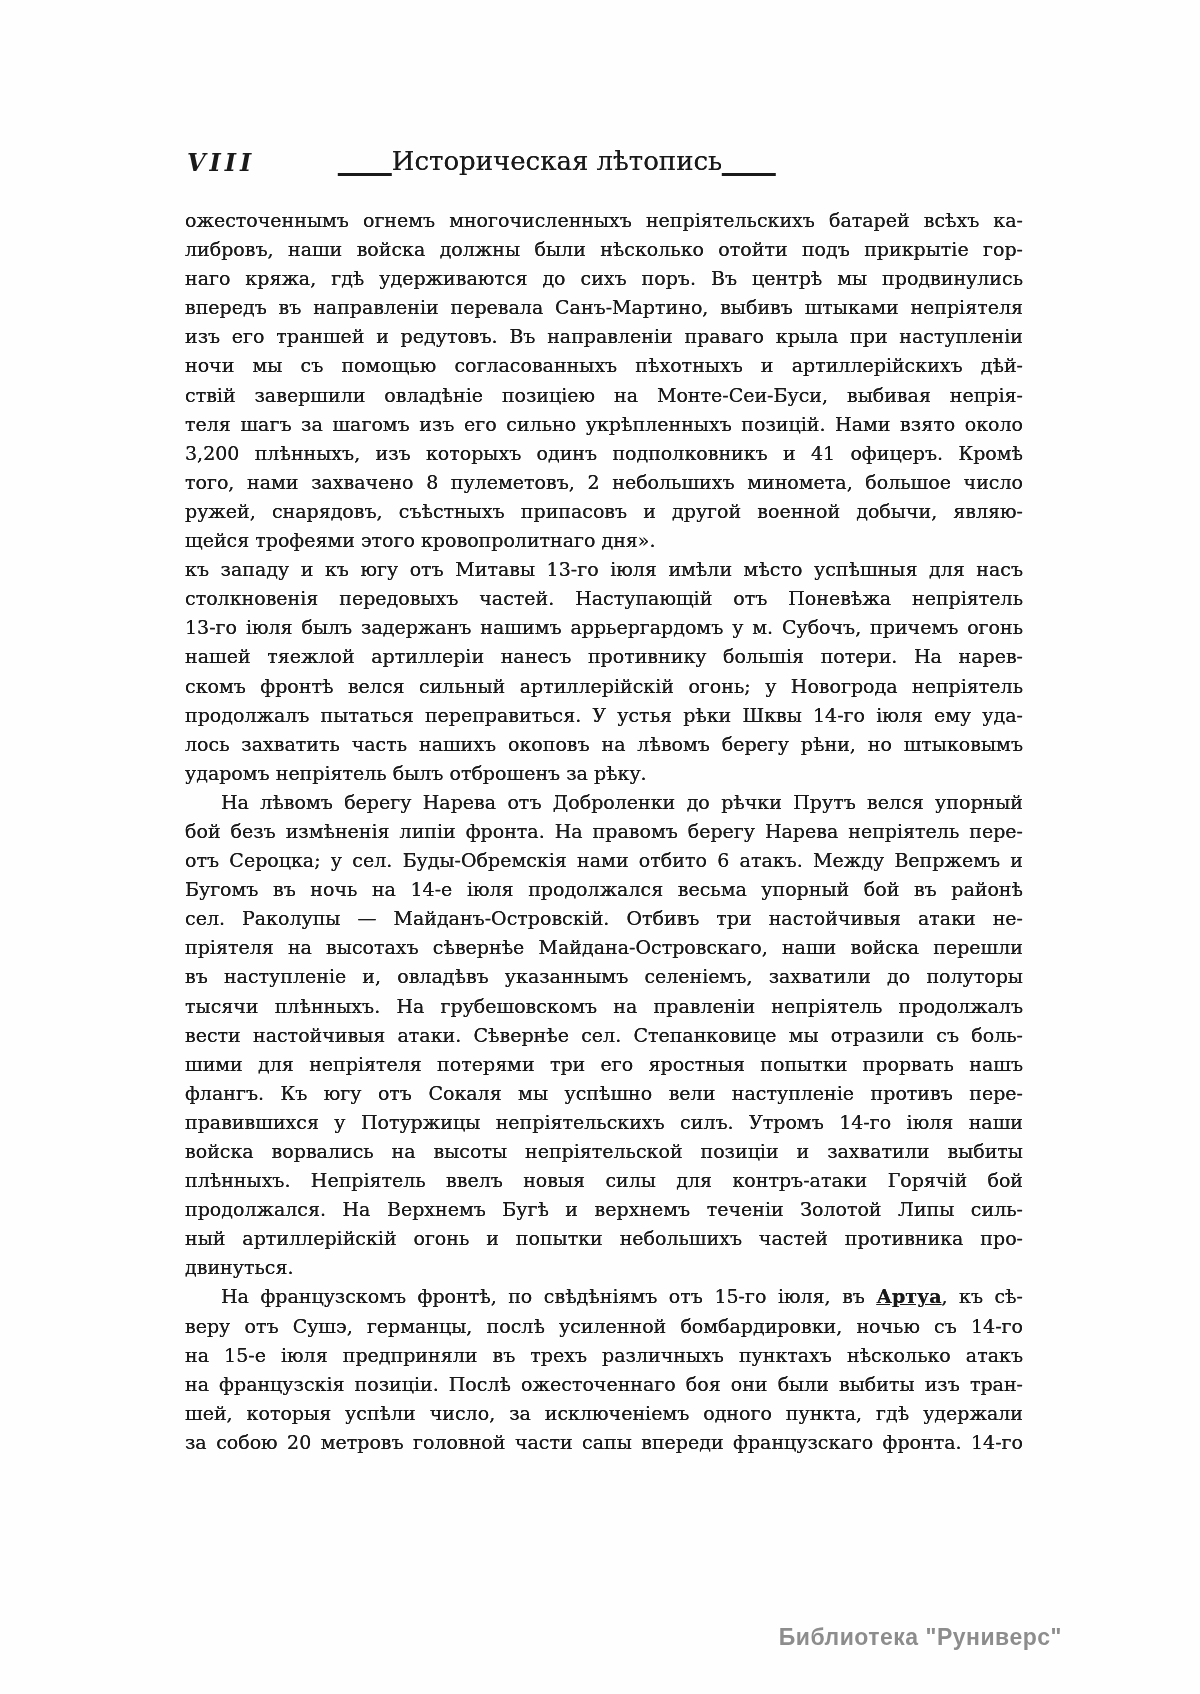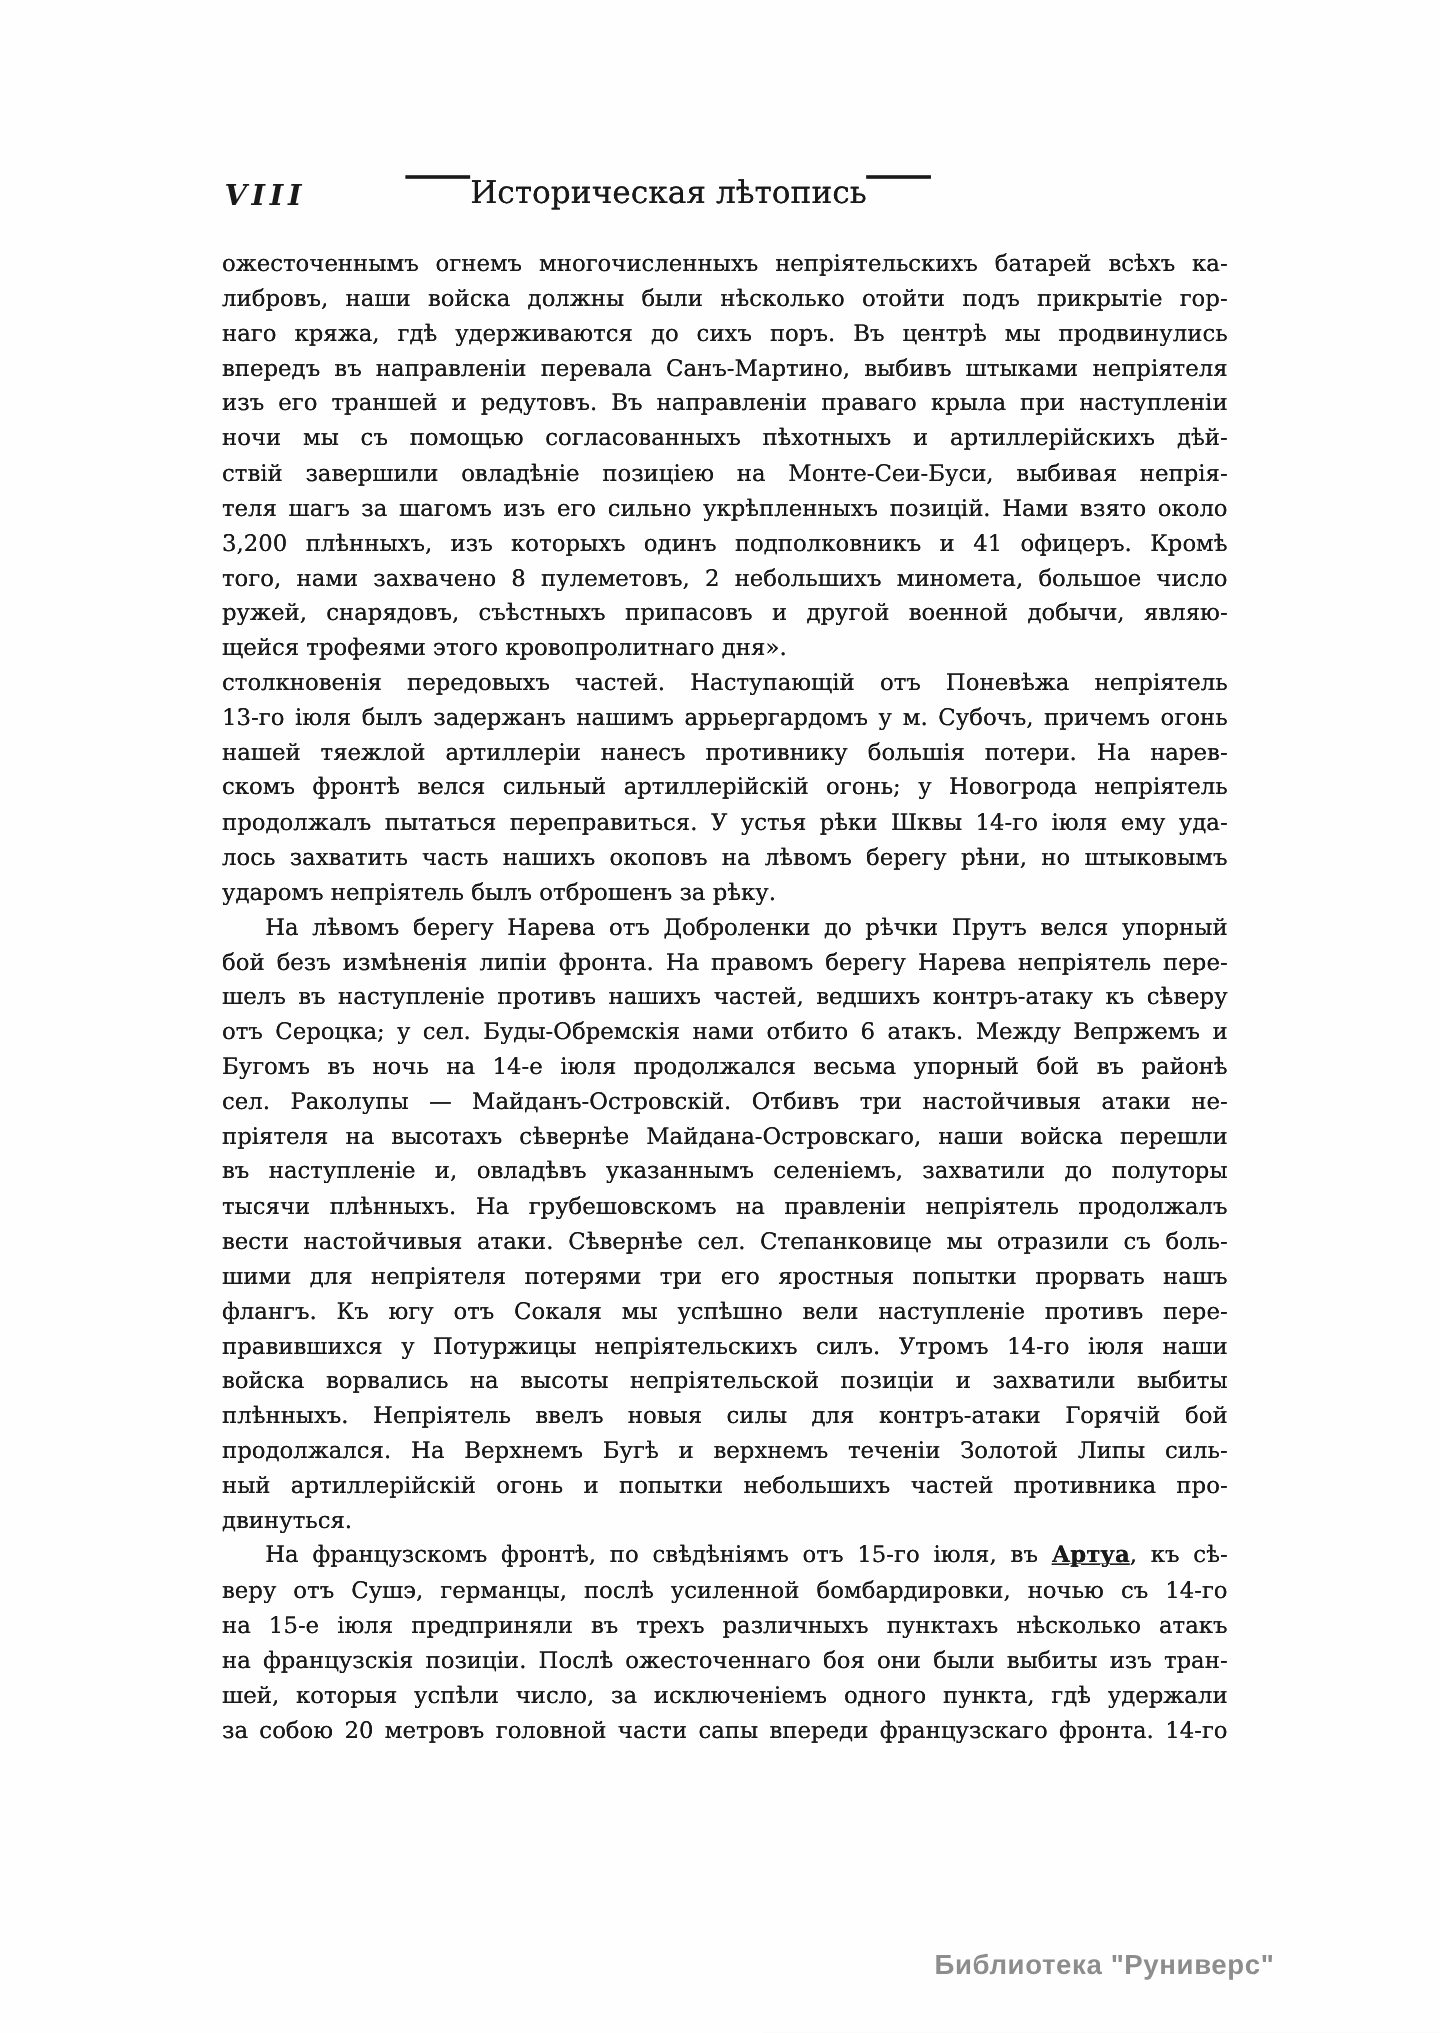--- a/index.html
+++ b/index.html
@@ -29,21 +29,21 @@
     letter-spacing: 4px;
     font-weight: bold;
     font-style: italic;
   }
   .head-center {
     position: absolute;
     left: 557px;
     top: 0;
     transform: translateX(-50%);
     display: flex;
-    align-items: flex-start;
+    align-items: flex-end;
     white-space: nowrap;
   }
   .head-rule {
     width: 54px;
     height: 3px;
     background: #1a1a1a;
   }
   .head-title {
     font-size: 26px;
     text-shadow: 0 0 0.4px currentColor;
@@ -104,32 +104,32 @@
         <div class="line">изъ его траншей и редутовъ. Въ направленіи праваго крыла при наступленіи</div>
         <div class="line">ночи мы съ помощью согласованныхъ пѣхотныхъ и артиллерійскихъ дѣй-</div>
         <div class="line">ствій завершили овладѣніе позиціею на Монте-Сеи-Буси, выбивая непрія-</div>
         <div class="line">теля шагъ за шагомъ изъ его сильно укрѣпленныхъ позицій. Нами взято около</div>
         <div class="line">3,200 плѣнныхъ, изъ которыхъ одинъ подполковникъ и 41 офицеръ. Кромѣ</div>
         <div class="line">того, нами захвачено 8 пулеметовъ, 2 небольшихъ миномета, большое число</div>
         <div class="line">ружей, снарядовъ, съѣстныхъ припасовъ и другой военной добычи, являю-</div>
         <div class="line last">щейся трофеями этого кровопролитнаго дня».</div>
       </div>
       <div class="para">
+        <div class="line">къ западу и къ югу отъ Митавы 13-го іюля имѣли мѣсто успѣшныя для насъ</div>
         <div class="line">столкновенія передовыхъ частей. Наступающій отъ Поневѣжа непріятель</div>
         <div class="line">13-го іюля былъ задержанъ нашимъ аррьергардомъ у м. Субочъ, причемъ огонь</div>
         <div class="line">нашей тяежлой артиллеріи нанесъ противнику большія потери. На нарев-</div>
         <div class="line">скомъ фронтѣ велся сильный артиллерійскій огонь; у Новогрода непріятель</div>
         <div class="line">продолжалъ пытаться переправиться. У устья рѣки Шквы 14-го іюля ему уда-</div>
         <div class="line">лось захватить часть нашихъ окоповъ на лѣвомъ берегу рѣни, но штыковымъ</div>
         <div class="line last">ударомъ непріятель былъ отброшенъ за рѣку.</div>
       </div>
       <div class="para">
         <div class="line indent">На лѣвомъ берегу Нарева отъ Доброленки до рѣчки Прутъ велся упорный</div>
         <div class="line">бой безъ измѣненія липіи фронта. На правомъ берегу Нарева непріятель пере-</div>
-        <div class="line">шелъ въ наступленіе противъ нашихъ частей, ведшихъ контръ-атаку къ сѣверу</div>
         <div class="line">отъ Сероцка; у сел. Буды-Обремскія нами отбито 6 атакъ. Между Вепржемъ и</div>
         <div class="line">Бугомъ въ ночь на 14-е іюля продолжался весьма упорный бой въ районѣ</div>
         <div class="line">сел. Раколупы — Майданъ-Островскій. Отбивъ три настойчивыя атаки не-</div>
         <div class="line">пріятеля на высотахъ сѣвернѣе Майдана-Островскаго, наши войска перешли</div>
         <div class="line">въ наступленіе и, овладѣвъ указаннымъ селеніемъ, захватили до полуторы</div>
         <div class="line">тысячи плѣнныхъ. На грубешовскомъ на правленіи непріятель продолжалъ</div>
         <div class="line">вести настойчивыя атаки. Сѣвернѣе сел. Степанковице мы отразили съ боль-</div>
         <div class="line">шими для непріятеля потерями три его яростныя попытки прорвать нашъ</div>
         <div class="line">флангъ. Къ югу отъ Сокаля мы успѣшно вели наступленіе противъ пере-</div>
         <div class="line">правившихся у Потуржицы непріятельскихъ силъ. Утромъ 14-го іюля наши</div>

